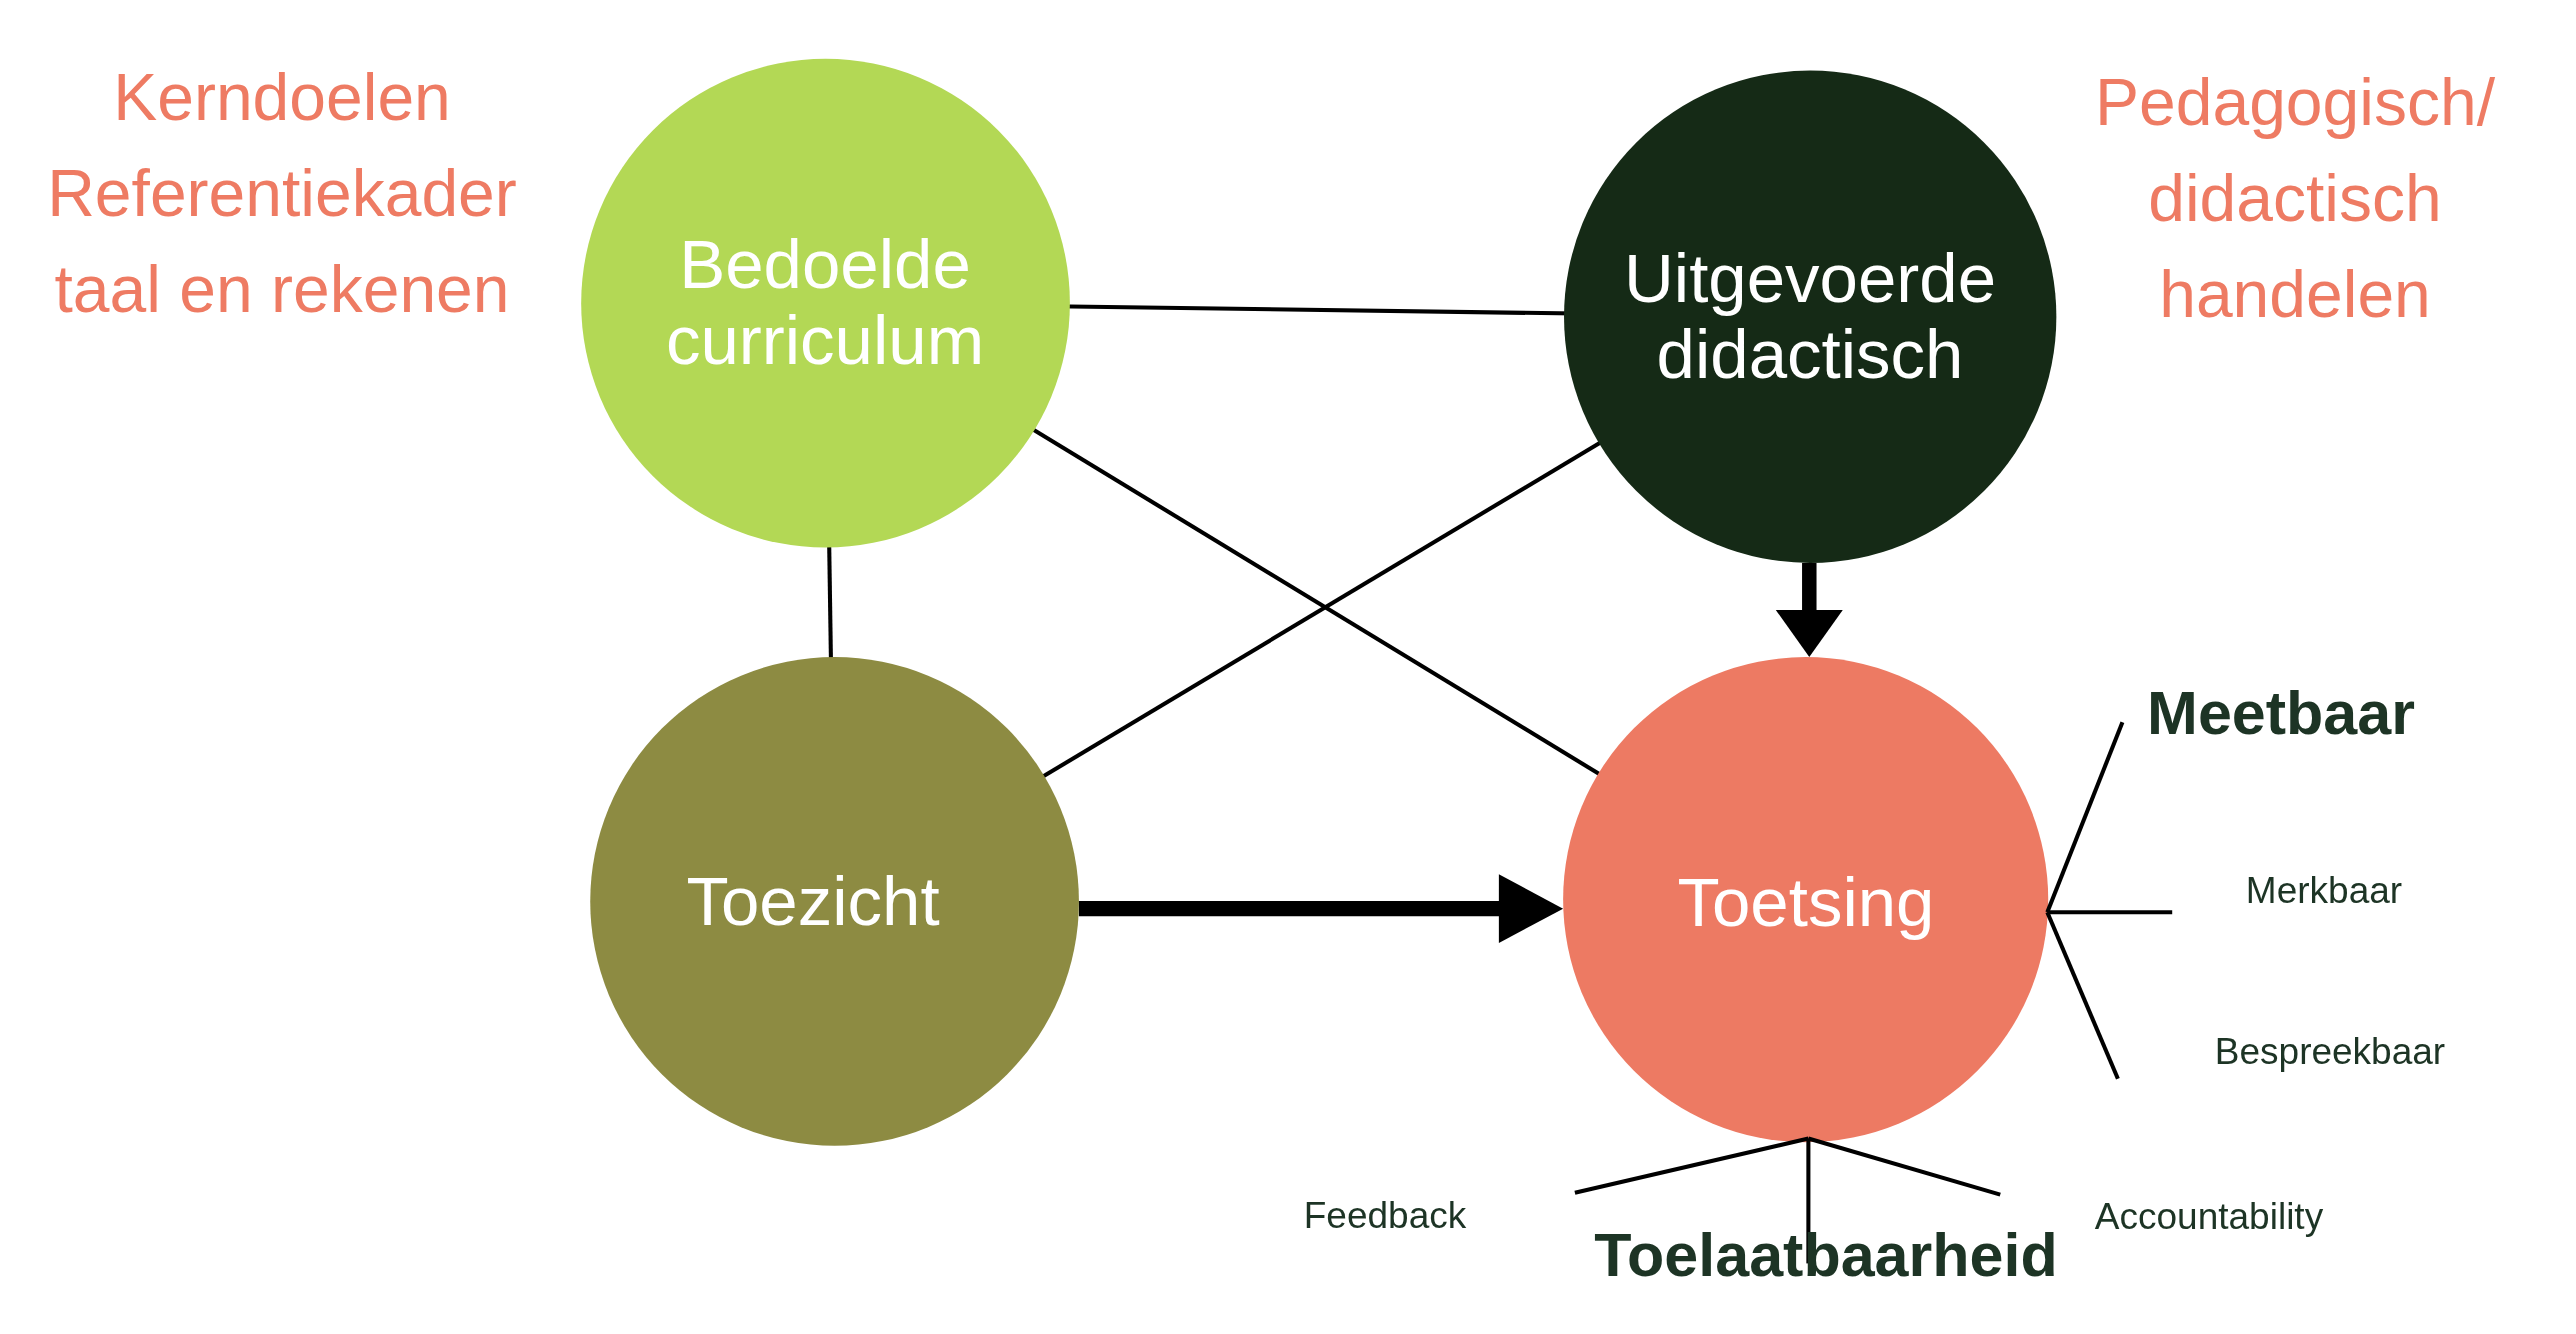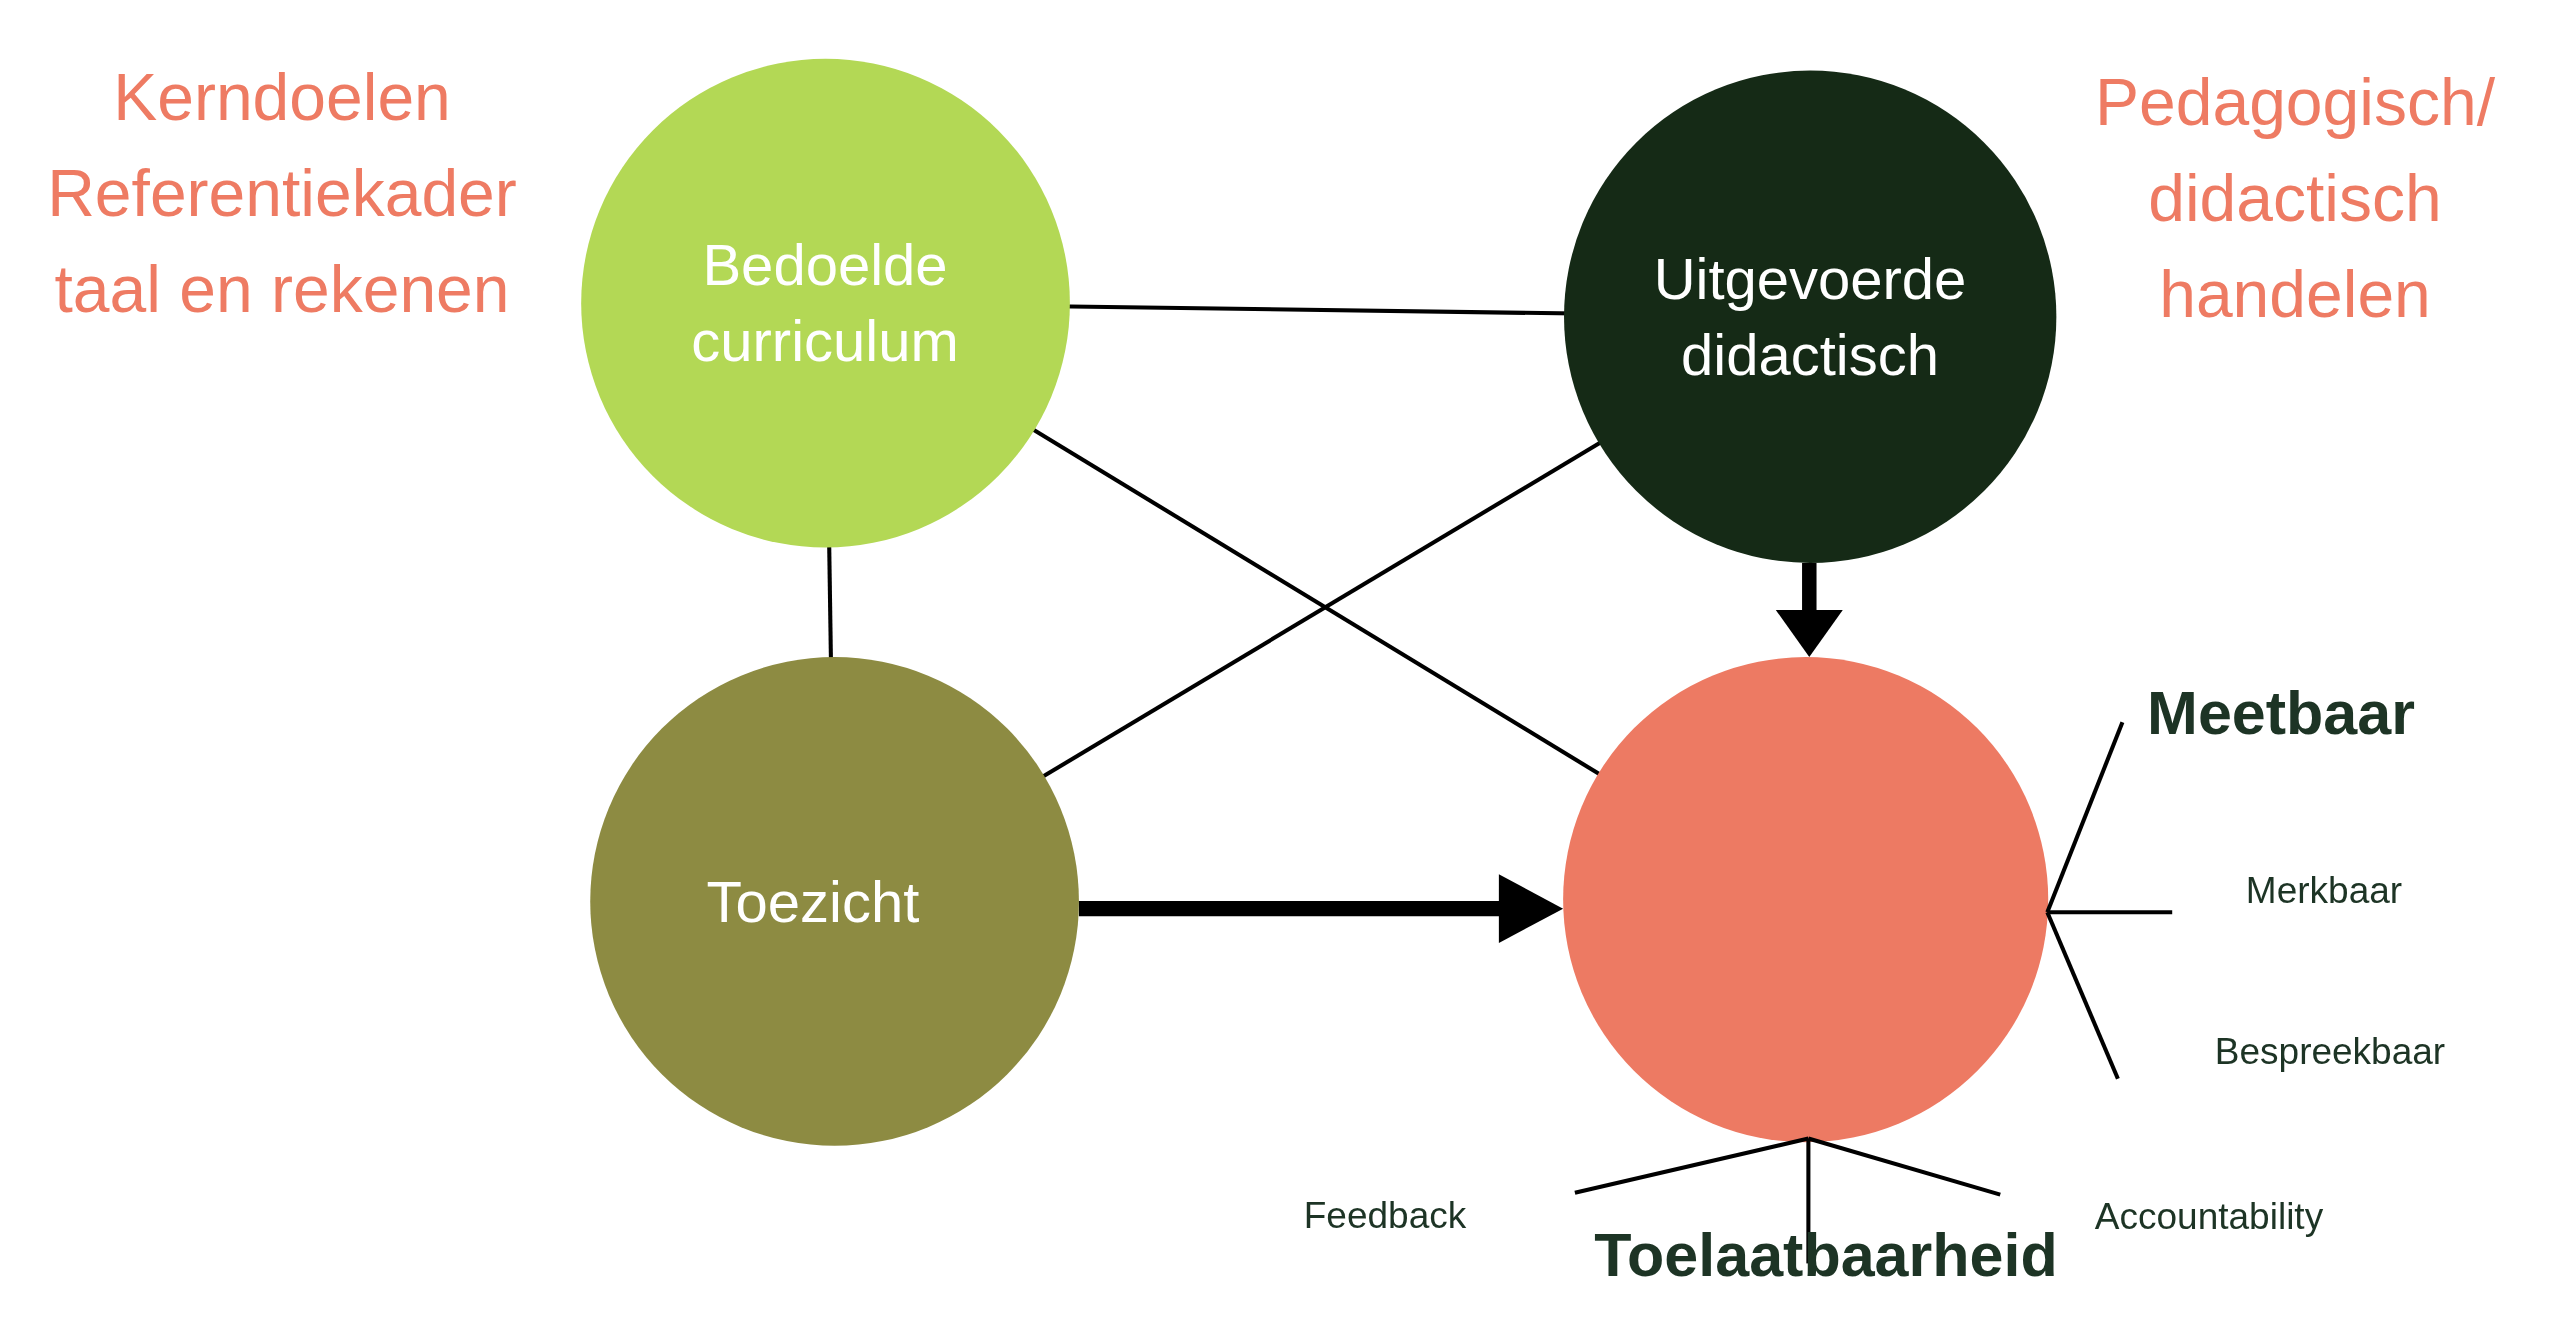--- a/index.html
+++ b/index.html
@@ -21,21 +21,21 @@
     line-height: 1.45;
   }
   .coral-note {
     color: #ee7b63;
     font-size: 66px;
     line-height: 96px;
     font-weight: 400;
   }
   .circle-label {
     color: #ffffff;
-    font-size: 58px;
+    font-size: 69px;
     line-height: 76px;
     font-weight: 400;
   }
   .term {
     color: #1d3425;
     font-size: 37px;
     font-weight: 400;
     white-space: nowrap;
   }
   .term.bold { font-weight: 700; font-size: 61px; }
@@ -92,20 +92,21 @@
 
 
   <div class="label circle-label" style="left:825px;  top:303px;">Bedoelde
 curriculum</div>
 
   <div class="label circle-label" style="left:1810px; top:317px;">Uitgevoerde
 didactisch</div>
 
   <div class="label circle-label" style="left:813px;  top:902px;">Toezicht</div>
 
+  <div class="label circle-label" style="left:1806px; top:903px;">Toetsing</div>
 
   <div class="label term bold" style="left:2281px; top:713px;">Meetbaar</div>
 
   <div class="label term" style="left:2324px; top:891px;">Merkbaar</div>
 
   <div class="label term" style="left:2330px; top:1052px;">Bespreekbaar</div>
 
   <div class="label term" style="left:1385px; top:1216px;">Feedback</div>
 
   <div class="label term bold" style="left:1806px; top:1255px;margin-left:20px;">Toelaatbaarheid</div>

